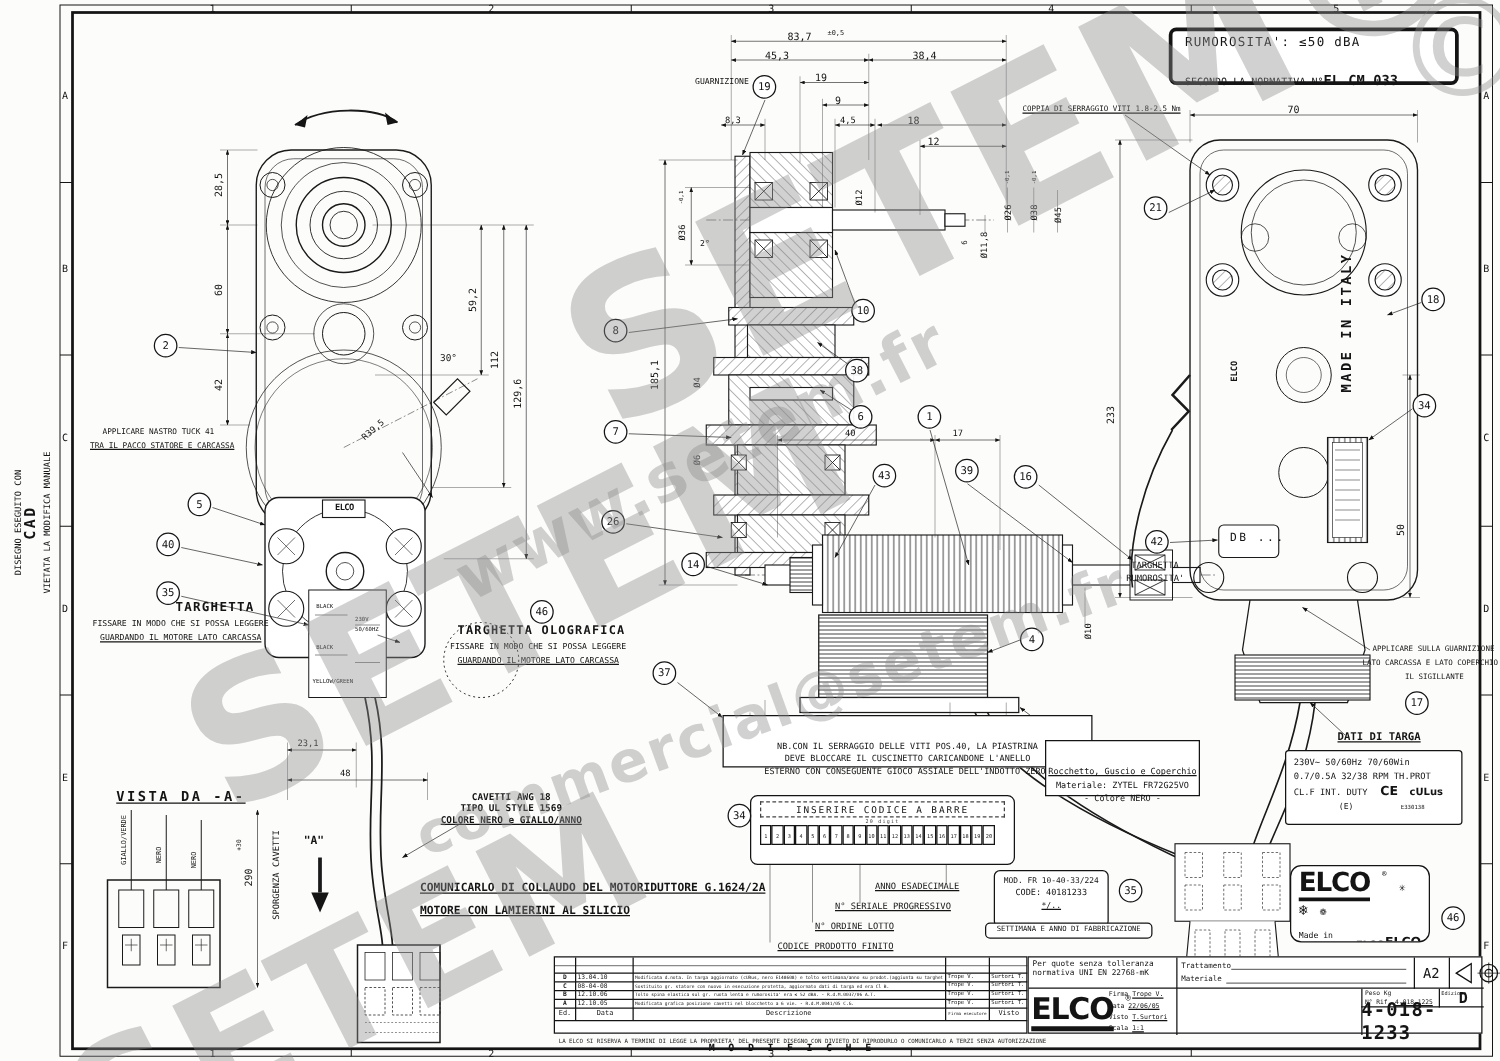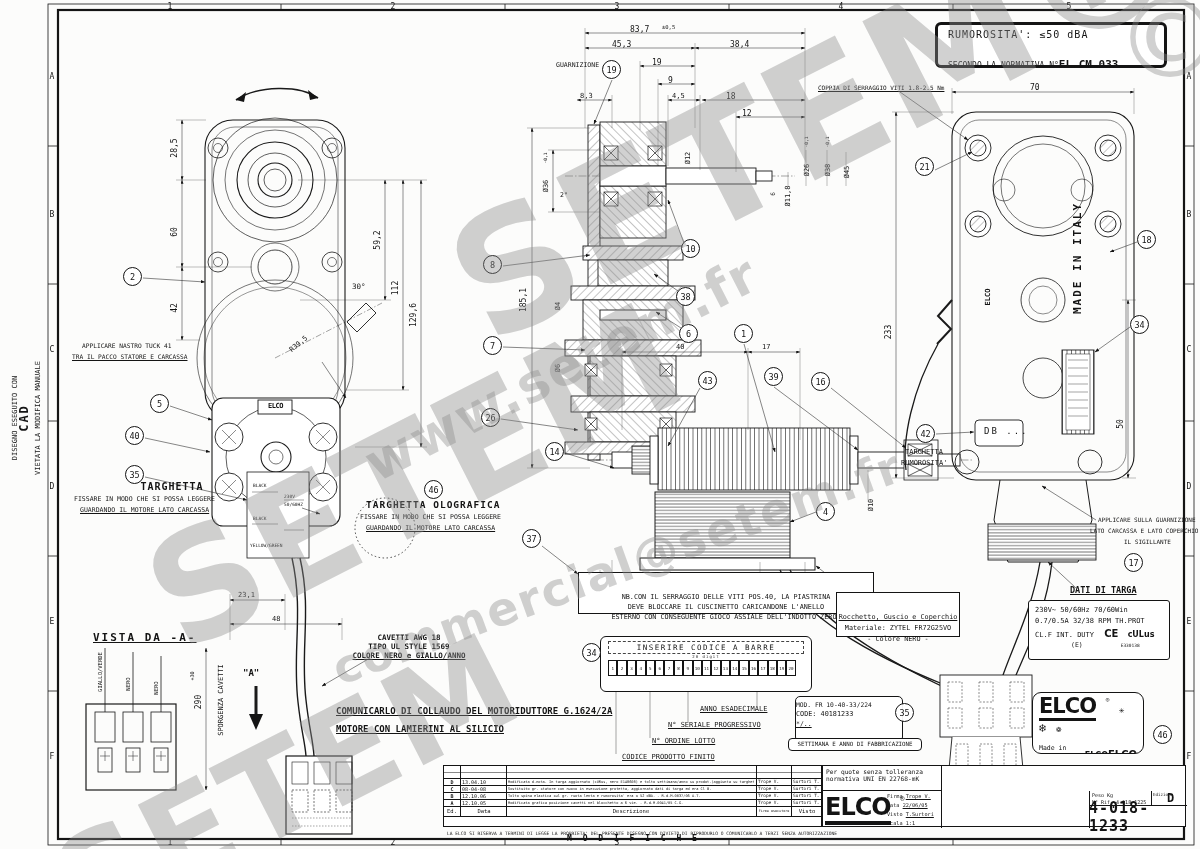--- a/index.html
+++ b/index.html
@@ -608,21 +608,21 @@
 </div>
 <style>
   .bc-cell{width:9.4px;height:16px;border:0.5px solid #141414;font-size:4.2px;display:flex;
            align-items:center;justify-content:center;font-family:"DejaVu Sans Mono",monospace;overflow:hidden}
 </style>
 <div class="t u" style="left:700px;top:705px;font-size:7px">ANNO ESADECIMALE</div>
 <div class="t u" style="left:668px;top:721px;font-size:7px">N° SERIALE PROGRESSIVO</div>
 <div class="t u" style="left:652px;top:737px;font-size:7px">N° ORDINE LOTTO</div>
 <div class="t u" style="left:622px;top:753px;font-size:7px">CODICE PRODOTTO FINITO</div>
 
-<div class="box" style="left:795px;top:696px;width:108px;height:46px;border-radius:5px;text-align:left;padding-top:4px">
+<div class="box" style="left:795px;top:696px;width:92px;height:46px;border-radius:5px;text-align:center;padding-top:4px">
   <div style="font-size:6.3px">MOD. FR 10-40-33/224</div>
   <div style="font-size:6.8px;margin-top:2px">CODE: 40181233</div>
   <div class="u" style="font-size:6.5px;margin-top:2px">*/..</div>
 </div>
 <div class="box" style="left:788px;top:738px;width:134px;height:13px;border-radius:4px;text-align:center;font-size:5.8px;padding-top:2px">SETTIMANA E ANNO DI FABBRICAZIONE</div>
 
 <div class="box" style="left:1032px;top:692px;width:112px;height:62px;border-width:1.5px;border-radius:9px;padding:3px 6px;overflow:hidden">
   <span style="font-family:'DejaVu Sans',sans-serif;font-weight:900;font-size:21px;letter-spacing:-1px;border-bottom:3px solid #141414;line-height:1">ELCO</span>
   <span style="font-size:6px;vertical-align:top">®</span>
   <span style="font-size:9px">✳</span>
@@ -692,20 +692,38 @@
     <span style="font-family:'DejaVu Sans',sans-serif;font-weight:900;font-size:24px;letter-spacing:-1px;border-bottom:4px solid #141414;line-height:1">ELCO</span>
     <span style="font-size:7px;vertical-align:top">®</span>
   </div>
   <div style="position:absolute;left:64px;top:26px;width:54px;font-size:5.2px;line-height:1.7">
     <div><span>Firma</span> <span class="u">Trope V.</span></div>
     <div><span>Data</span> <span class="u">22/06/05</span></div>
     <div><span>Visto</span> <span class="u">T.Surtori</span></div>
     <div><span>Scala</span> <span class="u">1:1</span></div>
   </div>
 
+  <div style="position:absolute;left:118px;top:0;width:246px;height:25px;border-bottom:1px solid #141414">
+    <div style="position:absolute;left:4px;top:3px;font-size:6px">Trattamento</div>
+    <div style="position:absolute;left:4px;top:14px;font-size:6px">Materiale</div>
+    <div class="hline" style="left:44px;top:9px;width:140px;opacity:.6"></div>
+    <div class="hline" style="left:40px;top:20px;width:144px;opacity:.6"></div>
+    <div class="vline" style="left:190px;top:0;height:25px"></div>
+    <div style="position:absolute;left:190px;top:0;width:28px;height:25px;display:flex;align-items:center;justify-content:center;font-size:11px">A2</div>
+    <div class="vline" style="left:218px;top:0;height:25px"></div>
+    <svg width="44" height="25" style="position:absolute;left:220px;top:0">
+      <g stroke="#141414" fill="none" stroke-width="1">
+        <path d="M4,12.5 L16,5 L16,20 z"></path>
+        <circle cx="30" cy="12.5" r="7"></circle>
+            <circle cx="30" cy="12.5" r="3"></circle>
+        <line x1="21" y1="12.5" x2="39" y2="12.5" stroke-width="0.6"></line>
+        <line x1="30" y1="4" x2="30" y2="21" stroke-width="0.6"></line>
+      </g>
+    </svg>
+  </div>
 
   <div class="vline" style="left:266px;top:25px;height:37px"></div>
   <div style="position:absolute;left:266px;top:25px;width:98px;height:15px;border-bottom:1px solid #141414">
     <div style="position:absolute;left:3px;top:1px;font-size:5px">Peso Kg</div>
     <div style="position:absolute;left:3px;top:8px;font-size:5px">
       <span>N° Rif.</span>
       <span class="u">4-018-1225</span>
     </div>
     <div class="vline" style="left:62px;top:0;height:15px"></div>
     <div style="position:absolute;left:64px;top:1px;font-size:4.2px">Edizione</div>

